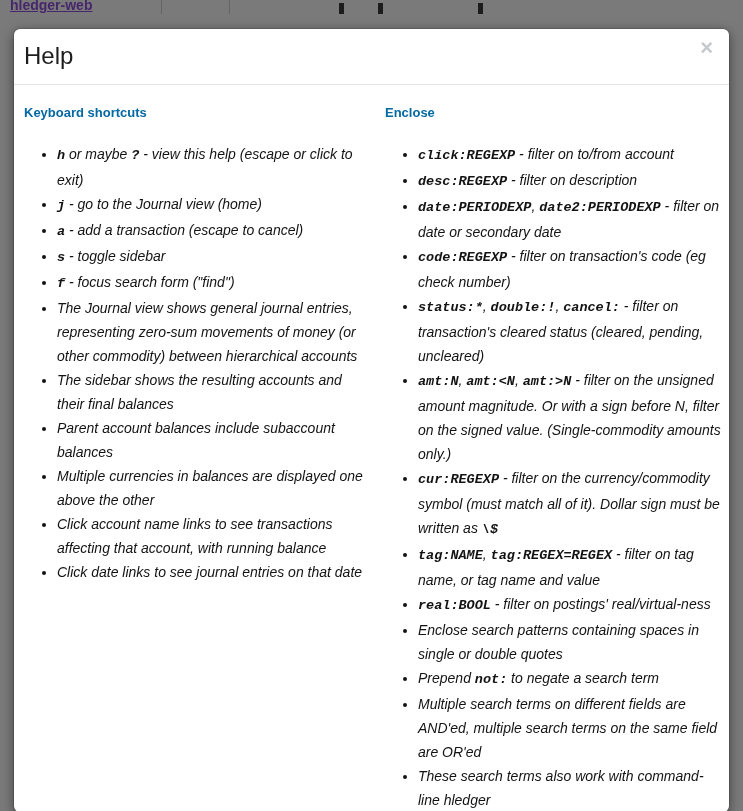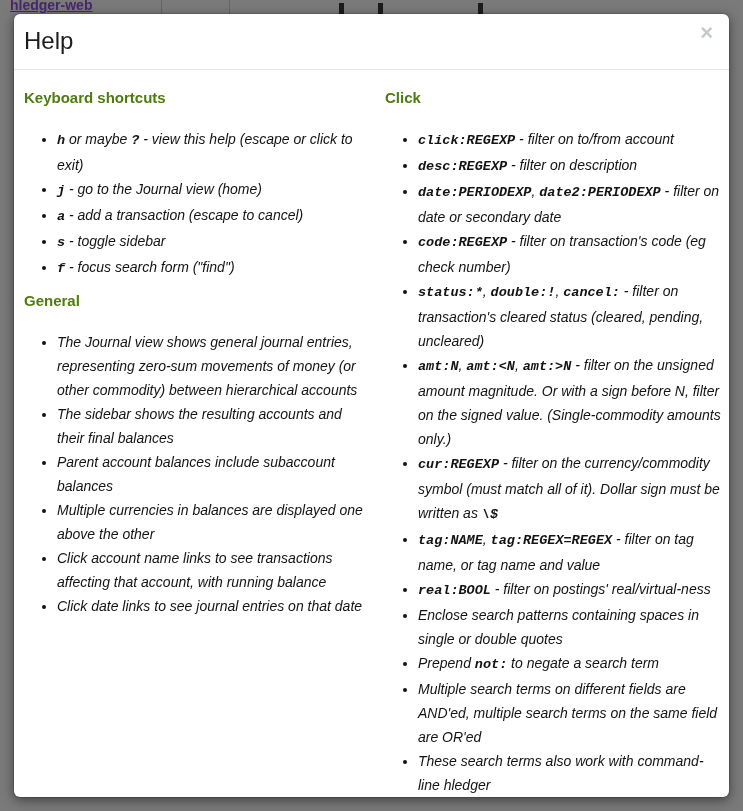--- a/index.html
+++ b/index.html
@@ -17,40 +17,40 @@
   }
   .bg-vline{position:absolute;top:0;width:1px;height:14px;background:#646464;}
   .bg-vline.v1{left:161px;}
   .bg-vline.v2{left:229px;}
   .bg-mark{position:absolute;top:3px;height:11px;width:5px;background:#1c1c1c;}
   .bg-mark.m1{left:339px;}
   .bg-mark.m2{left:378px;}
   .bg-mark.m3{left:478px;}
   
   .modal{
-    position:absolute;left:14px;top:14px;width:715px;height:783px;
+    position:absolute;left:14px;top:29px;width:715px;height:783px;
     background:#ffffff;border-radius:6px;
     box-shadow:0 3px 12px rgba(0,0,0,.5), 0 0 0 1px rgba(0,0,0,.12);
     overflow:hidden;color:#151515;
   }
   .modal-header{position:relative;height:55px;border-bottom:1px solid #e5e5e5;}
   .modal-title{
     position:absolute;left:10px;top:12px;
     font-size:24px;line-height:30px;font-weight:400;color:#1d1d1d;
   }
   .close{
     position:absolute;right:16px;top:8px;
     font-size:22px;line-height:22px;font-weight:bold;
     color:var(--close,#c6c9cc);cursor:pointer;border:none;background:none;
     padding:0;font-family:inherit;
   }
   .modal-body{padding:18px 8px 20px 10px;display:flex;}
   .col-left{width:345px;flex:none;margin-right:16px;}
   .col-right{flex:1;min-width:0;}
-  .section-h{font-size:15px;font-weight:bold;line-height:19px;margin:10px 0 20px;color:#4d7c0f;}
+  .section-h{font-size:13px;font-weight:bold;line-height:19px;margin:10px 0 20px;color:#0369a1;}
   .section:first-child .section-h{margin-top:0;}
   ul{margin:0;padding:0 0 0 33px;list-style:disc;}
   li{font-size:14px;line-height:24px;color:#131313;font-style:italic;}
   code{
     font-family:"Liberation Mono","DejaVu Sans Mono",monospace;
     font-weight:bold;font-size:13.5px;color:#131313;
   }
 </style>
 </head>
 <body style="--backdrop: #7a7a7a; --brand: #47276b; --close: #c6c9cc;">
@@ -73,34 +73,33 @@
         <div class="section-h">Keyboard shortcuts</div>
         <ul>
             <li><code>h</code> or maybe <code>?</code> - view this help (escape or click to exit)</li>
             <li><code>j</code> - go to the Journal view (home)</li>
             <li><code>a</code> - add a transaction (escape to cancel)</li>
             <li><code>s</code> - toggle sidebar</li>
             <li><code>f</code> - focus search form ("find")</li>
           </ul>
       </div>
       <div class="section">
-        <div class="section-h">General</div>
         <ul>
             <li>The Journal view shows general journal entries, representing zero-sum movements of money (or other commodity) between hierarchical accounts</li>
             <li>The sidebar shows the resulting accounts and their final balances</li>
             <li>Parent account balances include subaccount balances</li>
             <li>Multiple currencies in balances are displayed one above the other</li>
             <li>Click account name links to see transactions affecting that account, with running balance</li>
             <li>Click date links to see journal entries on that date</li>
           </ul>
       </div>
     </div>
     <div class="col-right">
       <div class="section">
-        <div class="section-h">Click</div>
+        <div class="section-h">Enclose</div>
         <ul>
             <li><code>click:REGEXP</code> - filter on to/from account</li>
             <li><code>desc:REGEXP</code> - filter on description</li>
             <li><code>date:PERIODEXP</code>, <code>date2:PERIODEXP</code> - filter on date or secondary date</li>
             <li><code>code:REGEXP</code> - filter on transaction's code (eg check number)</li>
             <li><code>status:*</code>, <code>double:!</code>, <code>cancel:</code> - filter on transaction's cleared status (cleared, pending, uncleared)</li>
             <li><code>amt:N</code>, <code>amt:&lt;N</code>, <code>amt:&gt;N</code> - filter on the unsigned amount magnitude. Or with a sign before N, filter on the signed value. (Single-commodity amounts only.)</li>
             <li><code>cur:REGEXP</code> - filter on the currency/commodity symbol (must match all of it). Dollar sign must be written as <code>\$</code></li>
             <li><code>tag:NAME</code>, <code>tag:REGEX=REGEX</code> - filter on tag name, or tag name and value</li>
             <li><code>real:BOOL</code> - filter on postings' real/virtual-ness</li>

